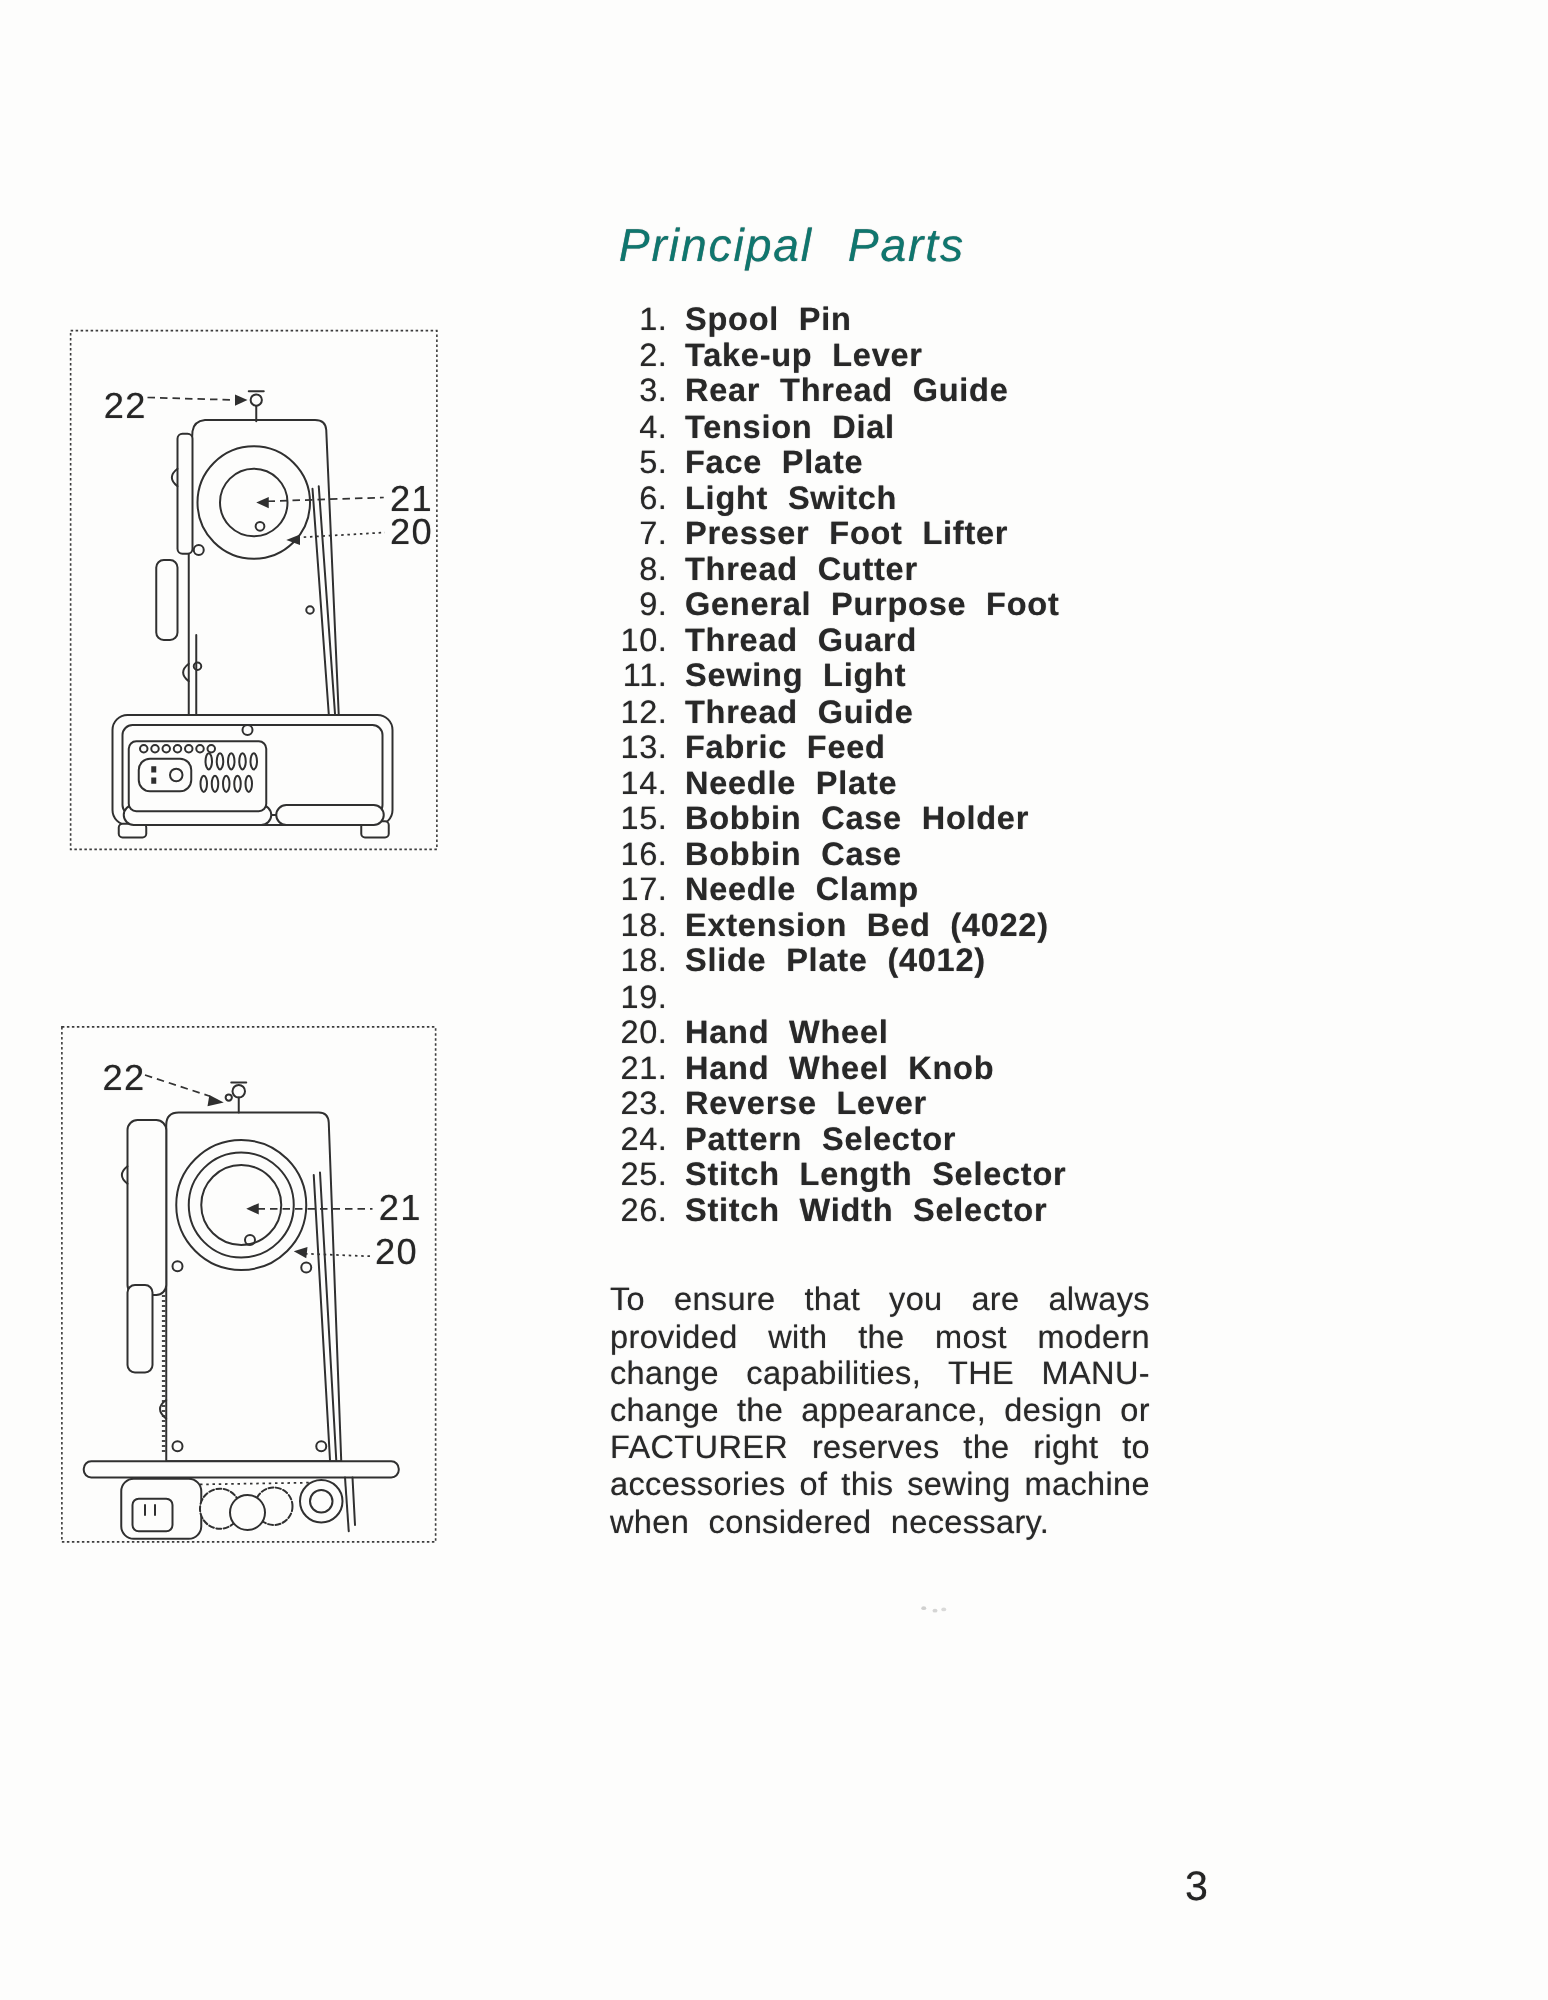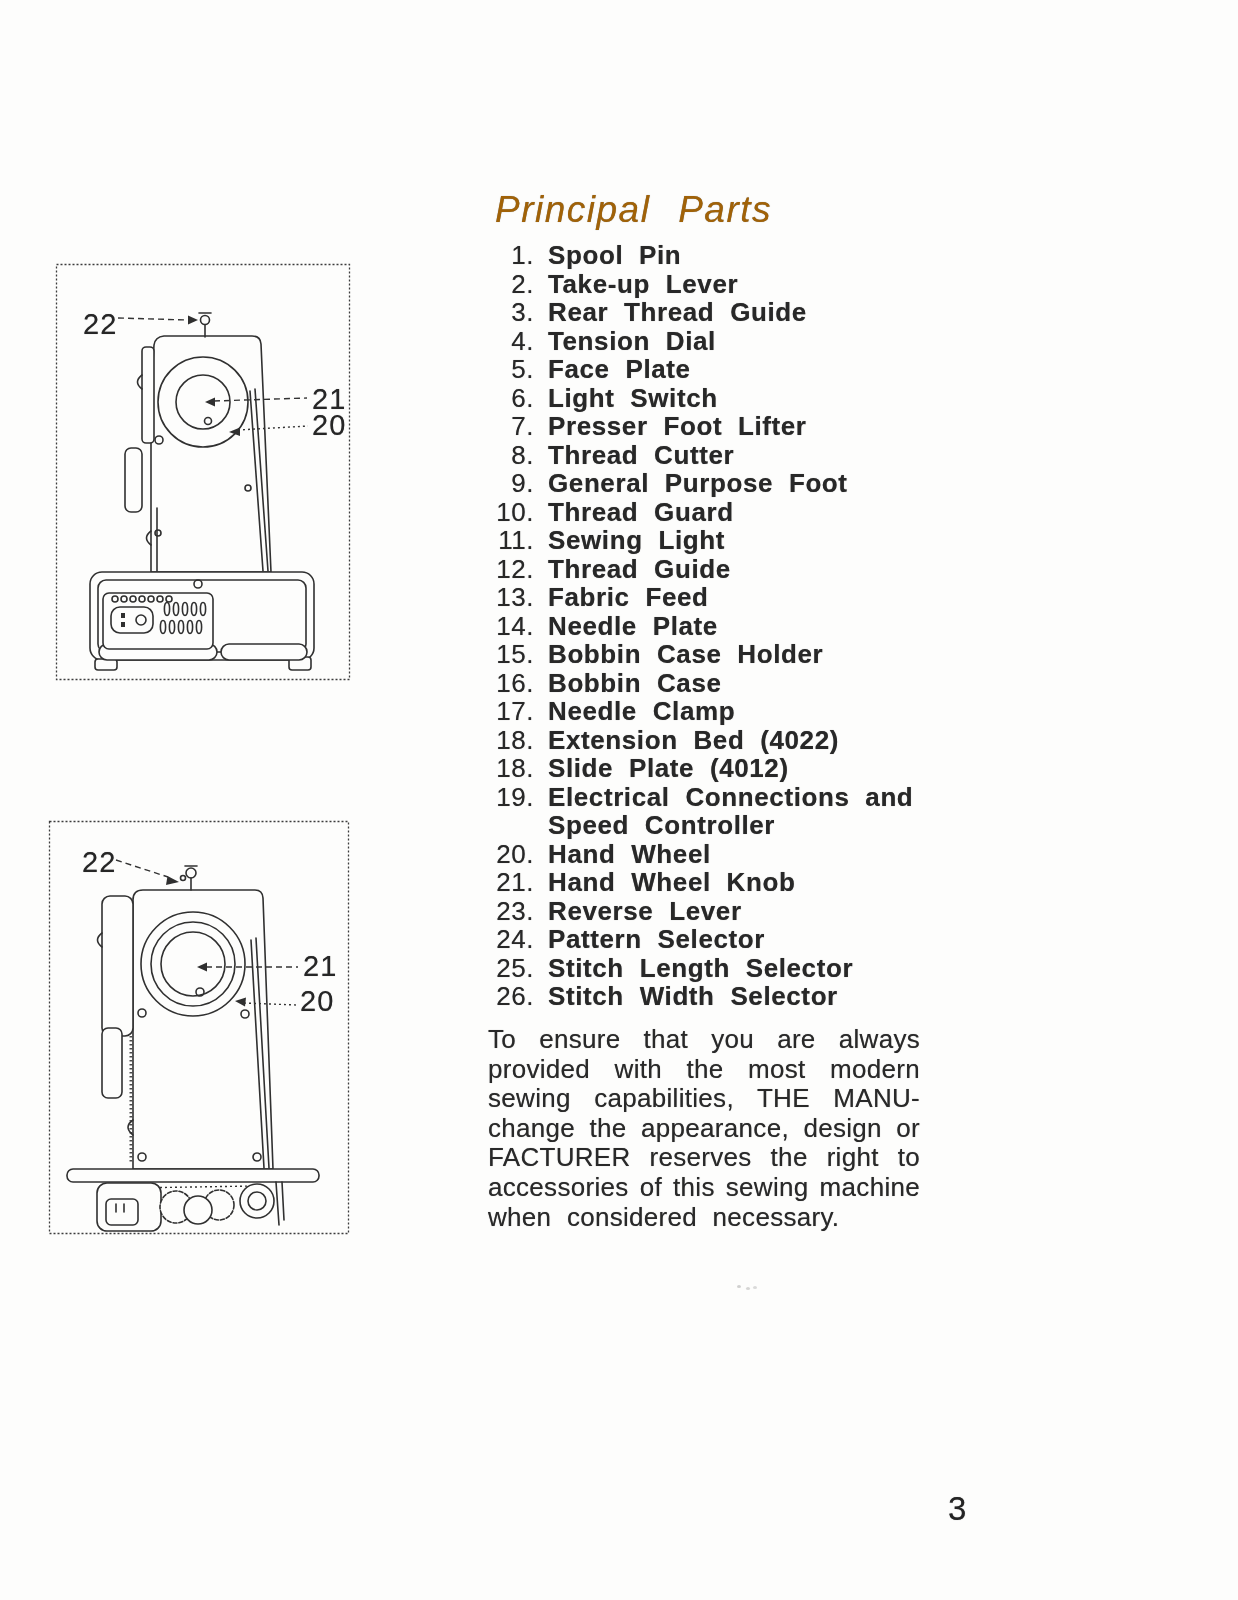--- a/index.html
+++ b/index.html
@@ -4,23 +4,23 @@
 <style>
   html,body { margin:0; padding:0; background:#e9e9e9; }
   .page {
     position:relative; width:1238px; height:1600px; margin:0 auto;
     background:#fdfdfc; overflow:hidden;
     font-family:"Liberation Sans", sans-serif; color:#282828;
   }
   .page * { text-shadow: 0 0 0.7px rgba(20,20,20,0.55); }
 
   .title {
-    position:absolute; left:495px; top:189px;
+    position:absolute; left:495px; top:176px;
     font-size:37px; font-style:italic; font-weight:normal; margin:0;
-    letter-spacing:1.5px; word-spacing:16px; color:#a16207;
+    letter-spacing:1.5px; word-spacing:16px; color:#0f766e;
   }
 
   .parts { position:absolute; left:488px; top:241px; width:470px; }
   .row  { display:flex; align-items:flex-start; line-height:28.5px; font-size:26px; }
   .num  { flex:0 0 46px; width:46px; text-align:right; letter-spacing:0.5px; }
   .lbl  { margin-left:14px; white-space:pre-line; letter-spacing:0.6px; word-spacing:8px;font-weight:bold; }
 
   .notice {
     position:absolute; left:488px; top:1025px; width:432px;
     font-size:26px; line-height:29.6px; letter-spacing:0.3px; color:#292929;
@@ -313,22 +313,20 @@
     <span class="lbl">Extension Bed (4022)</span>
   </div>
 
   <div class="row">
     <span class="num">18.</span>
     <span class="lbl">Slide Plate (4012)</span>
   </div>
 
   <div class="row">
     <span class="num">19.</span>
-    <span class="lbl">Electrical Connections and
-Speed Controller</span>
   </div>
 
   <div class="row">
     <span class="num">20.</span>
     <span class="lbl">Hand Wheel</span>
   </div>
 
   <div class="row">
     <span class="num">21.</span>
     <span class="lbl">Hand Wheel Knob</span>
@@ -354,21 +352,21 @@
     <span class="num">26.</span>
     <span class="lbl">Stitch Width Selector</span>
   </div>
 </div>
 
   <div class="notice" id="notice">
   <div class="pline">To ensure that you are always</div>
 
   <div class="pline">provided with the most modern</div>
 
-  <div class="pline">sewing capabilities, THE MANU-</div>
+  <div class="pline">change capabilities, THE MANU-</div>
 
   <div class="pline">change the appearance, design or</div>
 
   <div class="pline">FACTURER reserves the right to</div>
 
   <div class="pline">accessories of this sewing machine</div>
 
   <div class="pline last">when considered necessary.</div>
 </div>
 

